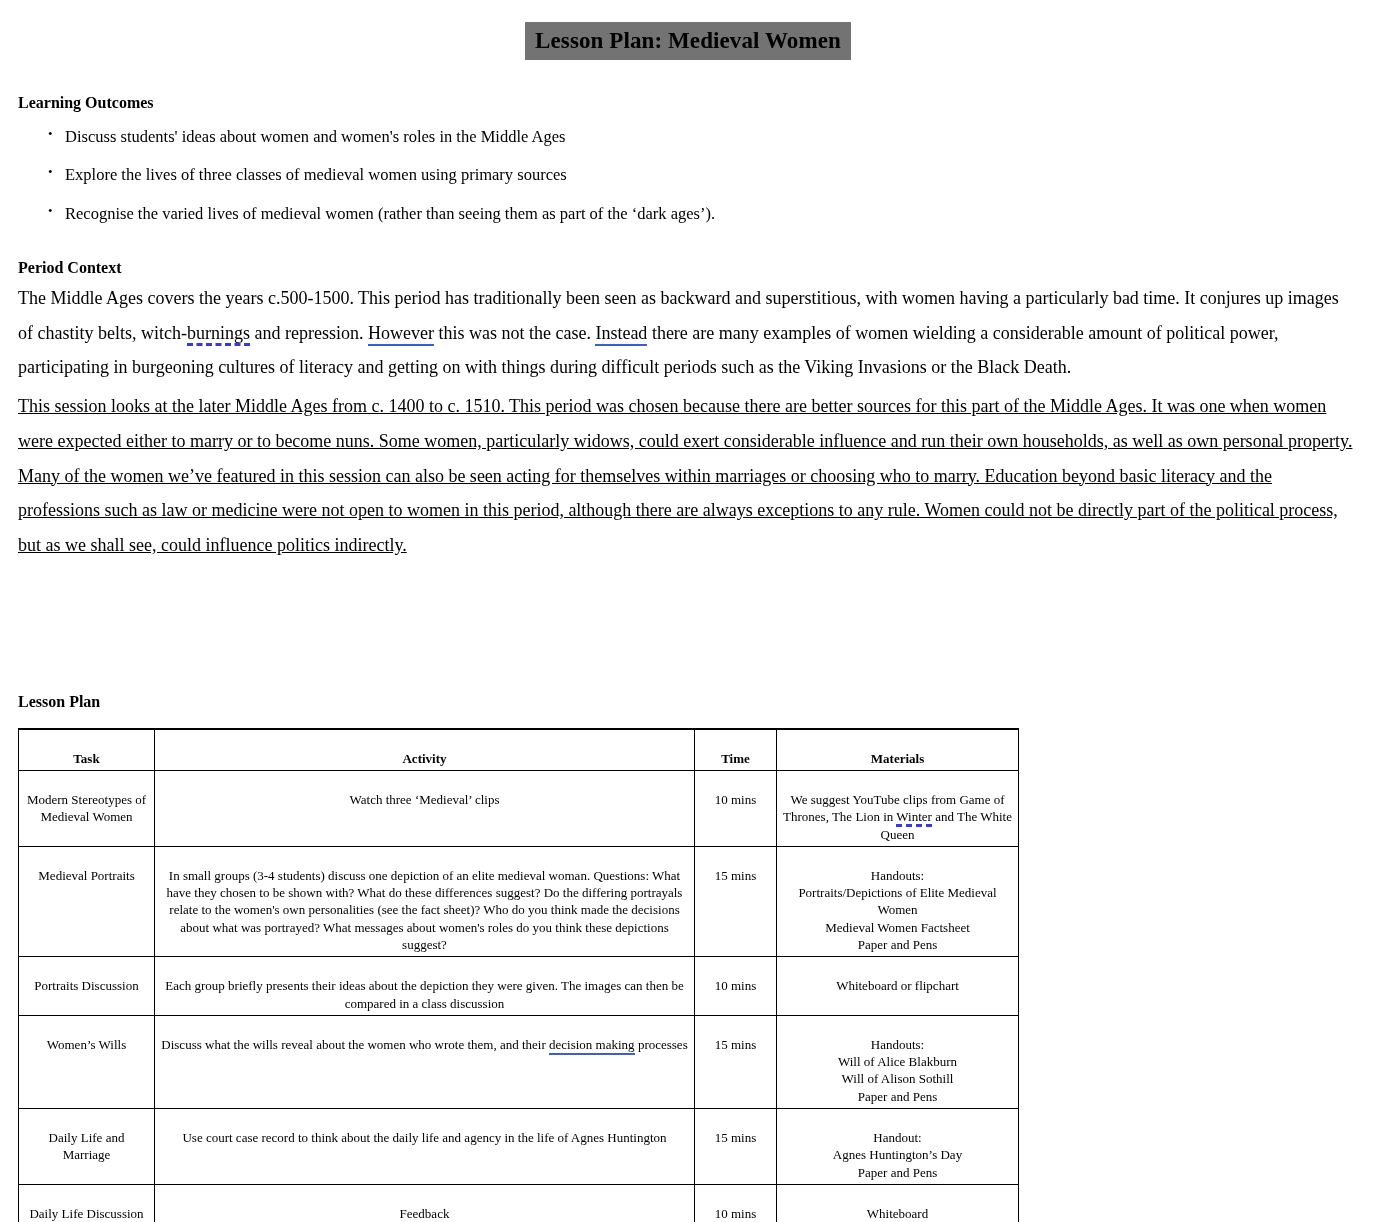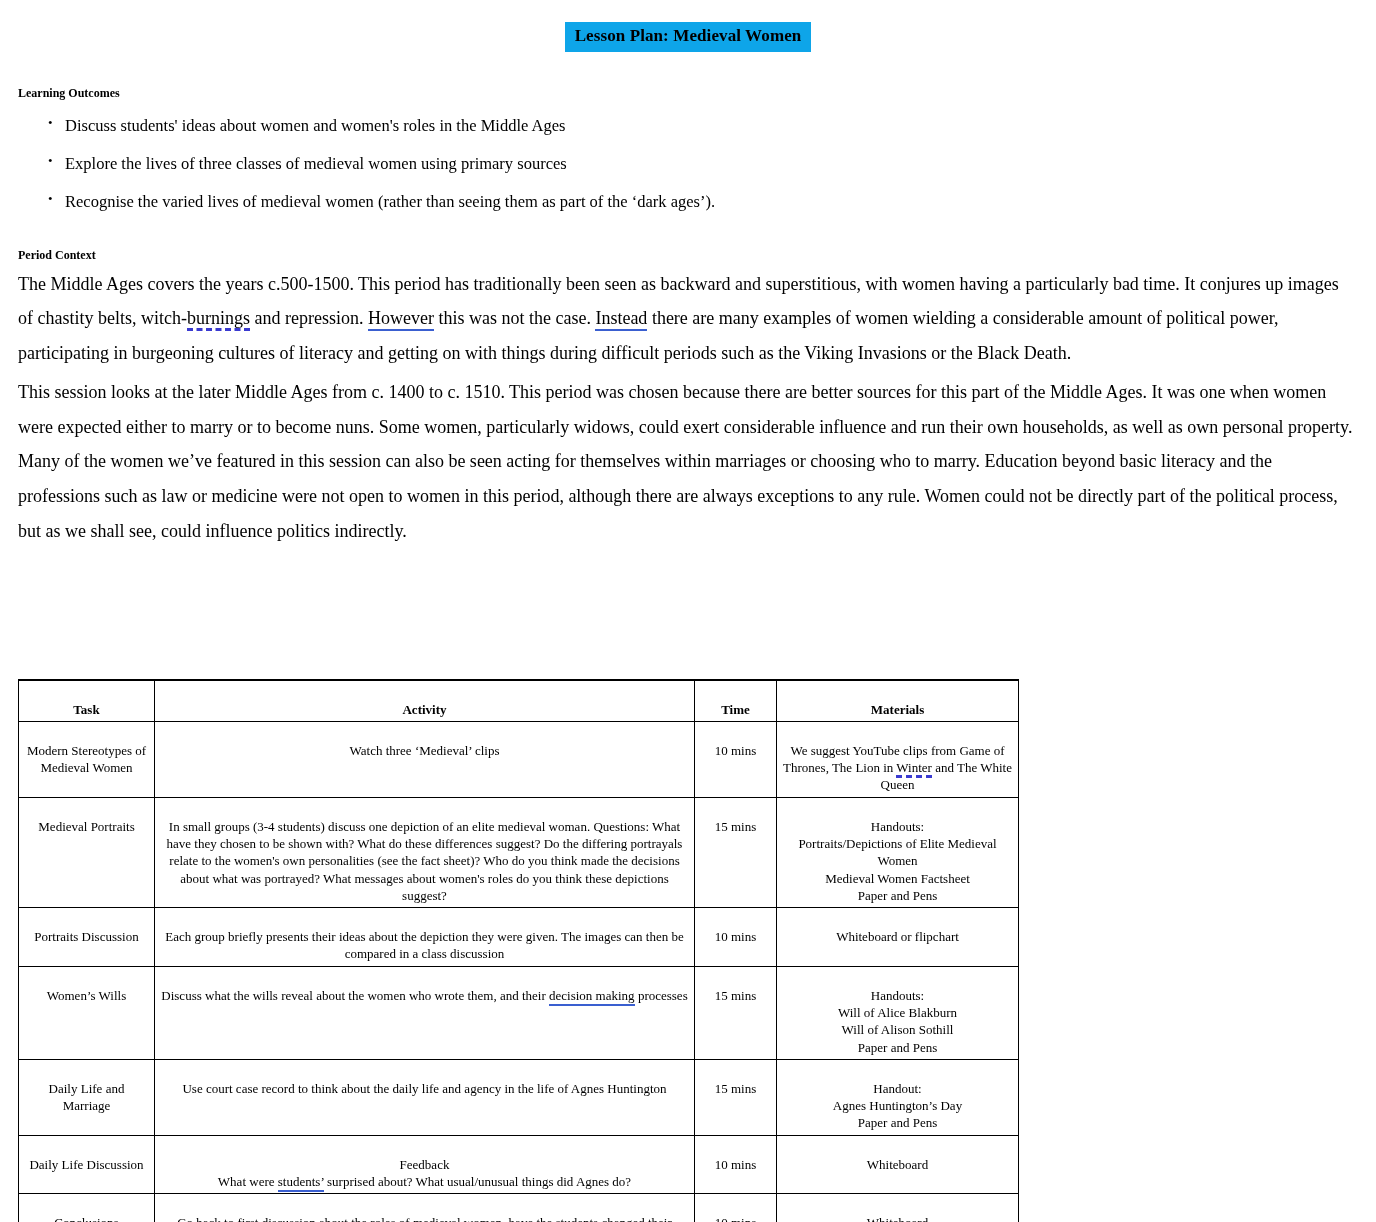--- a/index.html
+++ b/index.html
@@ -16,36 +16,36 @@
     position: relative;
   }
 
   
   .title-wrap {
     text-align: center;
     padding-top: 22px;
   }
   .doc-title {
     display: inline-block;
-    background: #0ea5e9;
+    background: #737373;
     font-weight: bold;
-    font-size: 17px;
+    font-size: 23px;
     line-height: 1.35;
     padding: 3px 10px 4px 10px;
     letter-spacing: 0.1px;
   }
 
   
   .page {
     padding: 0 18px 0 18px;
   }
 
   .section-heading {
     font-weight: bold;
-    font-size: 12px;
+    font-size: 16px;
     margin-top: 34px;
     margin-bottom: 4px;
   }
   .section-heading.lesson-plan-heading {
     margin-top: 0;
   }
 
   ul.outcomes {
     list-style: none;
     margin: 0;
@@ -67,20 +67,21 @@
     font-size: 13px;
   }
 
   p.body-par {
     font-size: 18px;
     line-height: 1.93;
     margin: 4px 0 0 0;
     text-align: left;
   }
   p.body-par.second {
+    text-decoration: underline;
   }
 
   
   .grammar {
     border-bottom: 2px double #3a5fd0;
     padding-bottom: 1px;
   }
   .spell {
     border-bottom: 3px dashed #3a3ad0;
     padding-bottom: 0px;
@@ -137,20 +138,21 @@
     <li>Recognise the varied lives of medieval women (rather than seeing them as part of the ‘dark ages’).</li>
   </ul>
 
   <div class="section-heading">Period Context</div>
 
   <p class="body-par"><span>The Middle Ages covers the years c.500-1500. This period has traditionally been seen as backward and superstitious, with women having a particularly bad time. It conjures up images of chastity belts, witch-</span><span class="spell">burnings</span><span> and repression. </span><span class="grammar">However</span><span> this was not the case. </span><span class="grammar">Instead</span><span> there are many examples of women wielding a considerable amount of political power, participating in burgeoning cultures of literacy and getting on with things during difficult periods such as the Viking Invasions or the Black Death.</span></p>
 
   <p class="body-par second">This session looks at the later Middle Ages from c. 1400 to c. 1510. This period was chosen because there are better sources for this part of the Middle Ages. It was one when women were expected either to marry or to become nuns. Some women, particularly widows, could exert considerable influence and run their own households, as well as own personal property. Many of the women we’ve featured in this session can also be seen acting for themselves within marriages or choosing who to marry. Education beyond basic literacy and the professions such as law or medicine were not open to women in this period, although there are always exceptions to any rule. Women could not be directly part of the political process, but as we shall see, could influence politics indirectly.</p>
 
   <div class="lesson-plan-block">
+    <div class="section-heading lesson-plan-heading">Lesson Plan</div>
 
     <table class="lesson-table">
       <colgroup>
         <col class="c-task">
           <col class="c-activity">
           <col class="c-time">
           <col class="c-mat">
       </colgroup>
       <thead>
         <tr>

